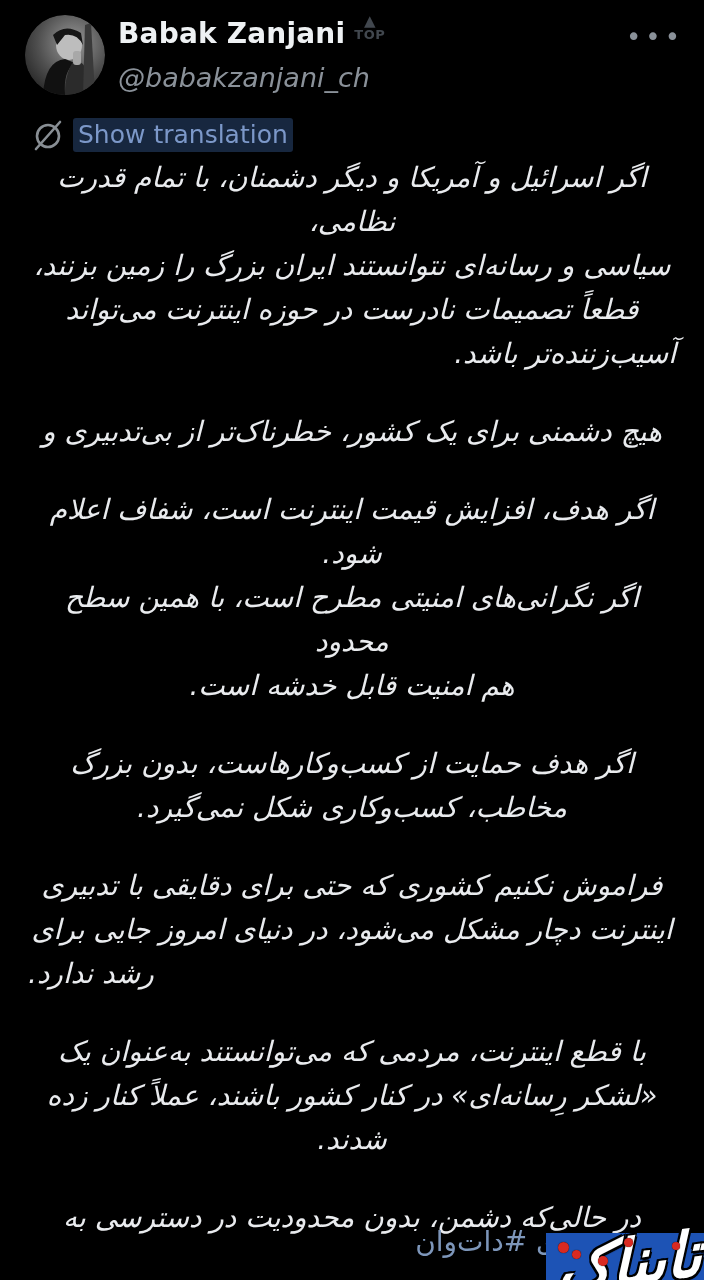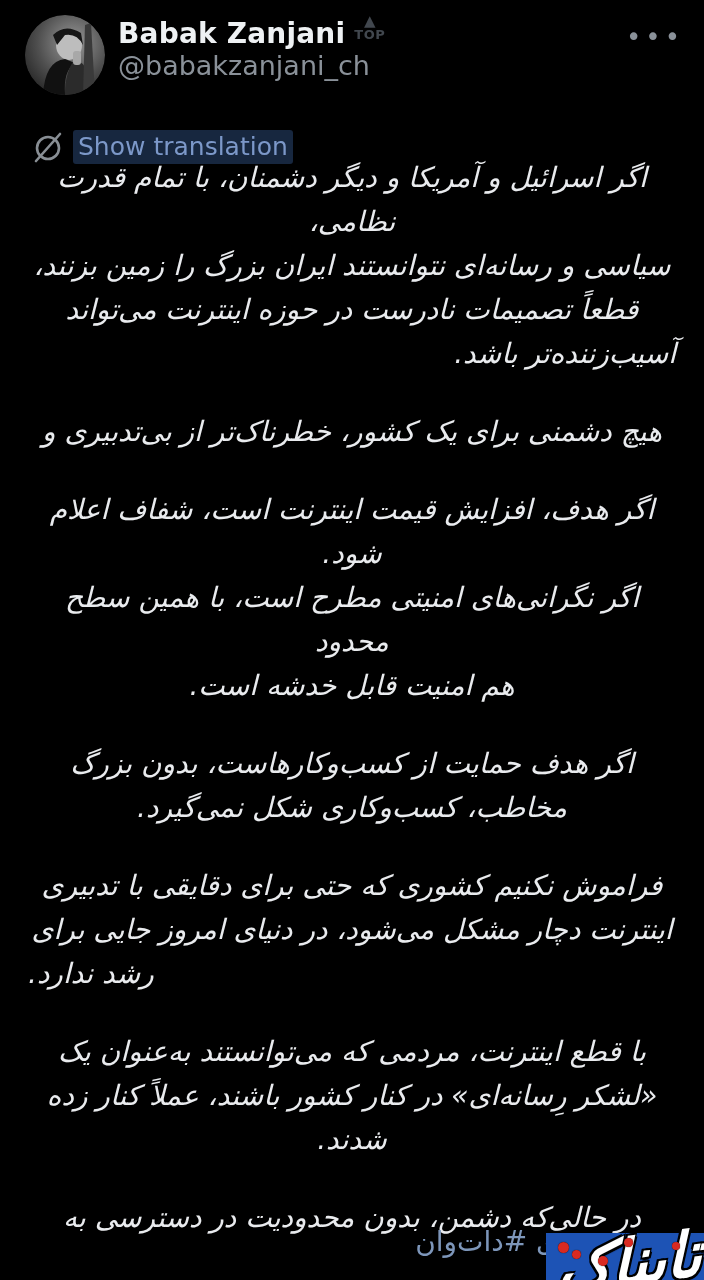--- a/index.html
+++ b/index.html
@@ -9,24 +9,24 @@
   }
   
   .hdr{position:absolute;top:15px;left:25px;right:20px;display:flex;align-items:flex-start;}
   .avatar{width:80px;height:80px;border-radius:50%;overflow:hidden;flex:0 0 80px;background:#222;}
   .id-block{margin-left:13px;padding-top:4px;}
   .name-row{display:flex;align-items:flex-start;}
   .disp-name{color:#eef1f3;font-size:28px;font-weight:bold;letter-spacing:.2px;line-height:30px;}
   .top-badge{margin-left:9px;margin-top:-4px;display:flex;flex-direction:column;align-items:center;color:#41474e;}
   .top-badge .arrow{font-size:15px;line-height:13px;}
   .top-badge .cap{font-size:13px;font-weight:bold;letter-spacing:.5px;line-height:14px;}
-  .handle{color:#8a9199;font-size:27px;line-height:34px;margin-top:0;}
+  .handle{color:#8a9199;font-size:27px;line-height:34px;margin-top:12px;font-style:italic;}
   .more{margin-left:auto;margin-top:14px;color:#8a9199;font-size:26px;letter-spacing:4px;line-height:16px;cursor:pointer;}
   
-  .translate-row{position:absolute;top:118px;left:33px;display:flex;align-items:center;margin-top:12px;}
+  .translate-row{position:absolute;top:118px;left:33px;display:flex;align-items:center;}
   .tr-icon{width:30px;height:34px;margin-right:10px;}
   .tr-link{
     color:#7c98c9;font-size:25px;line-height:30px;background:#17273f;
     padding:2px 5px;border-radius:3px;cursor:pointer;
   }
   
   .body{
     position:absolute;top:156px;left:28px;right:28px;
     direction:rtl;color:#e9ebee;font-size:28px;line-height:44px;
   }

